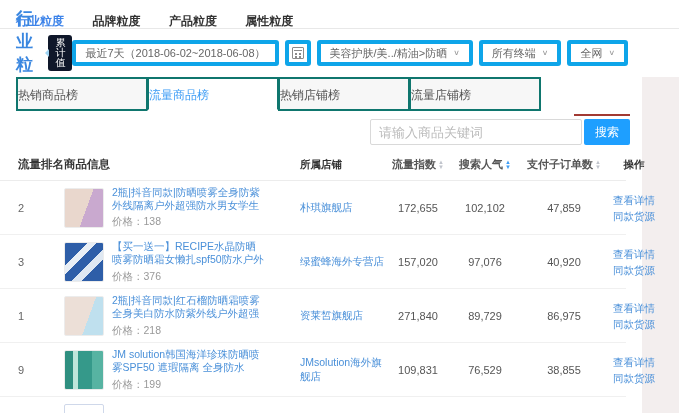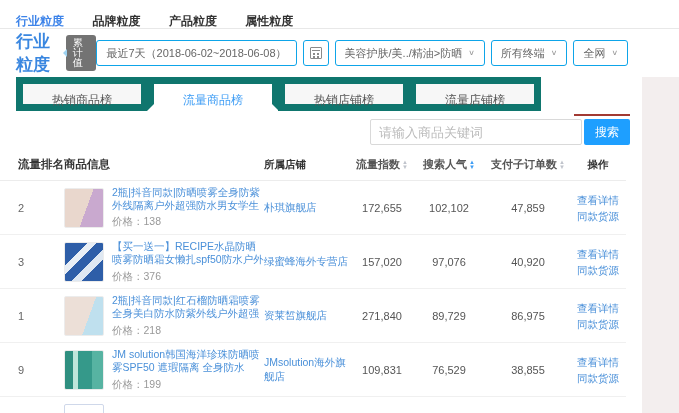--- a/index.html
+++ b/index.html
@@ -14,42 +14,42 @@
   .topnav { height:29px; padding:11px 0 0 16px; border-bottom:1px solid #e8e8e8;
     position:relative; z-index:1; background:#fff; }
   .topnav .nav-item { display:inline-block; margin-right:24px; font-size:12px;
     font-weight:bold; color:#333; padding-bottom:8px; cursor:pointer; }
   .topnav .nav-item.active { color:#3e84e9; border-bottom:2px solid #3e84e9; }
 
   
   .header-row { display:flex; align-items:center; padding:10px 51px 10px 16px;
     height:48px; position:relative; z-index:1; background:#fff; }
   .page-title { font-size:17px; font-weight:bold; color:#3a87e0; }
-  .badge { position:relative; margin-left:12px; background:#737373; color:#fff;
+  .badge { position:relative; margin-left:12px; background:#0f172a; color:#fff;
     font-size:10px; padding:3px 7px; border-radius:3px; line-height:1; }
   .badge::before { content:""; position:absolute; left:-5px; top:50%;
     margin-top:-4px; border:4px solid transparent; border-right-color:#9fd3f2;
     border-left-width:2px; }
   .filters { margin-left:auto; display:flex; align-items:center; gap:6px; }
-  .fbtn { height:26px; border:1px solid #0ea5e9; border-radius:3px; background:#fff;
+  .fbtn { height:26px; border:4px solid #0ea5e9; border-radius:3px; background:#fff;
     font-size:11px; color:#666; display:flex; align-items:center; padding:0 9px;
     white-space:nowrap; cursor:pointer; }
   .fbtn .caret { margin-left:6px; font-size:9px; color:#999; transform:scaleY(.8); }
   .cal-btn { width:26px; justify-content:center; padding:0; }
   .cal-icon { width:12px; height:12px; border:1px solid #8a8a8a; border-radius:1px;
     position:relative; }
   .cal-icon::before { content:""; position:absolute; left:1px; right:1px; top:2px;
     height:1px; background:#8a8a8a; }
   .cal-icon::after { content:""; position:absolute; left:2px; top:5px; width:2px;
     height:2px; background:#8a8a8a; box-shadow:4px 0 #8a8a8a, 0 3px #8a8a8a, 4px 3px #8a8a8a; }
 
   
   .rank-tabs { display:flex; padding-left:16px; position:relative; z-index:1; }
-  .rtab { width:132px; height:34px; line-height:32px; text-align:center;
-    font-size:12px; color:#555; background:#f7f7f7; border:7px solid #0f766e;
+  .rtab { width:132px; height:34px; line-height:32px; text-align:left;
+    font-size:12px; color:#555; background:#f7f7f7; border:2px solid #0f766e;
     margin-left:-1px; cursor:pointer; }
   .rtab:first-child { margin-left:0; }
   .rtab.active { background:#fff; color:#3e9df5; border-bottom-color:#fff; }
 
   
   .search-row { display:flex; justify-content:flex-end; align-items:center;
     padding-right:49px; margin-top:8px; margin-bottom:6px; position:relative; z-index:1; }
   .red-line { position:absolute; right:49px; top:-5px; width:56px; height:2px;
     background:#a23a33; }
   .search-input { width:212px; height:26px; border:1px solid #d9d9d9; border-radius:2px;
@@ -59,21 +59,21 @@
     color:#fff; border:none; border-radius:2px; font-size:12px; cursor:pointer; }
 
   
   .table { margin-top:4px; width:626px; position:relative; z-index:1; background:#fff; }
   .thead, .tr { display:flex; align-items:center; }
   .thead { padding:6px 0 8px; font-size:11.5px; font-weight:bold; color:#333;
     border-bottom:1px solid #ececec; }
   .tr { height:54px; border-bottom:1px solid #f0f0f0; background:#fff; }
   .thead > div, .tr > div { flex:none; }
   .c-rank   { width:64px;  padding-left:18px; font-size:11px; color:#666; }
-  .c-prod   { width:200px; display:flex; align-items:center; }
+  .c-prod   { width:236px; display:flex; align-items:center; }
   .c-shop   { width:88px;  padding-right:4px; font-size:10.5px; }
   .c-traffic{ width:60px;  text-align:center; font-size:11px; color:#555; }
   .c-search { width:74px;  text-align:center; font-size:11px; color:#555; }
   .c-orders { width:84px;  text-align:center; font-size:11px; color:#555; }
   .c-ops    { width:56px;  text-align:center; font-size:10.5px; }
   .thead .c-rank { font-size:11.5px; color:#333; }
   .th-flex { display:inline-flex; align-items:center; gap:0; }
   .sort { display:inline-flex; flex-direction:column; margin-left:2px; }
   .sort i { font-style:normal; font-size:6px; line-height:5px; color:#c0c4cc; }
   .sort.active i { color:#3e9df5; }

